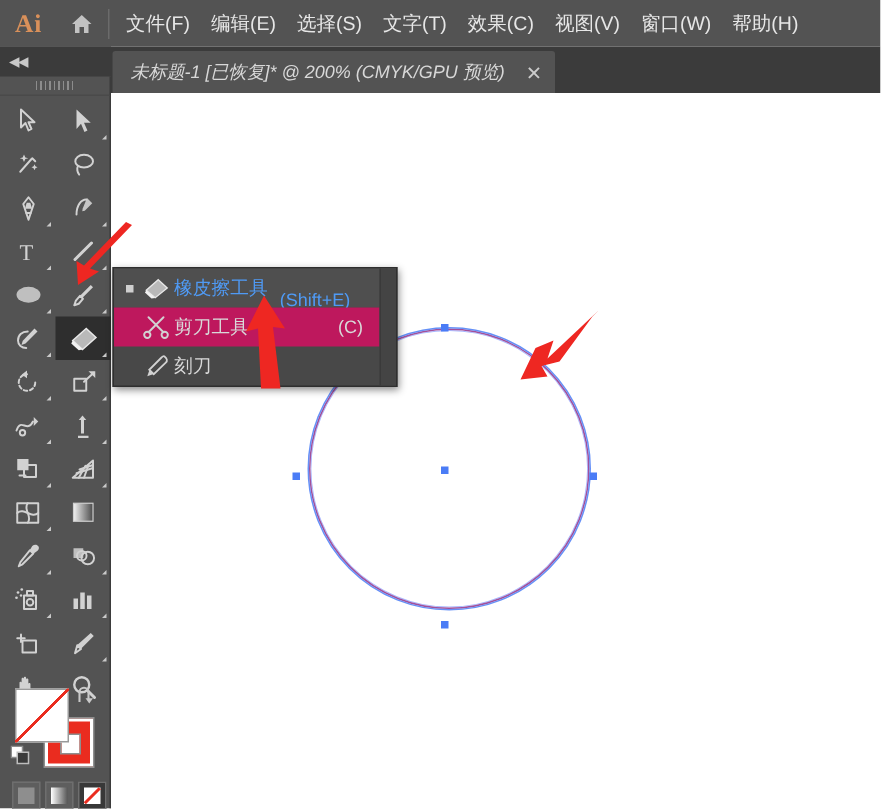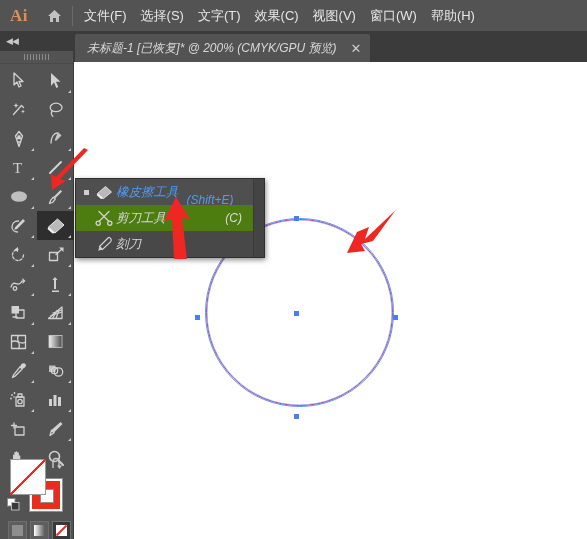--- a/index.html
+++ b/index.html
@@ -214,24 +214,23 @@
     border: 1px solid #2f2f2f;
     box-shadow: 1px 2px 5px rgba(0,0,0,0.45);
     z-index: 30;
   }
   .flyout-row {
     height: 26px;
     display: flex; align-items: center;
     position: relative;
     padding-left: 4px;
     cursor: default;
-    font-style: italic;
   }
   .flyout-row.highlight { background: #4f4f4f; }
-  .flyout-row.hover { background: #4d7c0f; }
+  .flyout-row.hover { background: #be185d; }
   .flyout-bullet {
     width: 12px;
     display: flex; align-items: center; justify-content: center;
   }
   .flyout-bullet .sq {
     width: 5px; height: 5px; background: #cfcfcf;
   }
   .flyout-icon {
     width: 24px;
     display: flex; align-items: center; justify-content: center;
@@ -278,20 +277,21 @@
 <div id="menubar">
   <div id="ai-logo">Ai</div>
   <div id="home-btn">
     <svg width="17" height="16" viewBox="0 0 17 16">
       <path d="M8.5 2 L15 8 L13 8 L13 14 L10 14 L10 10 L7 10 L7 14 L4 14 L4 8 L2 8 Z" fill="#c2c2c2"></path>
     </svg>
   </div>
   <div id="menubar-divider"></div>
 
   <div class="menu-item">文件(F)</div>
+  <div class="menu-item">编辑(E)</div>
   <div class="menu-item">选择(S)</div>
   <div class="menu-item">文字(T)</div>
   <div class="menu-item">效果(C)</div>
   <div class="menu-item">视图(V)</div>
   <div class="menu-item">窗口(W)</div>
   <div class="menu-item">帮助(H)</div>
 </div>
 
 <div id="tabbar">
   <div id="panel-collapse">

